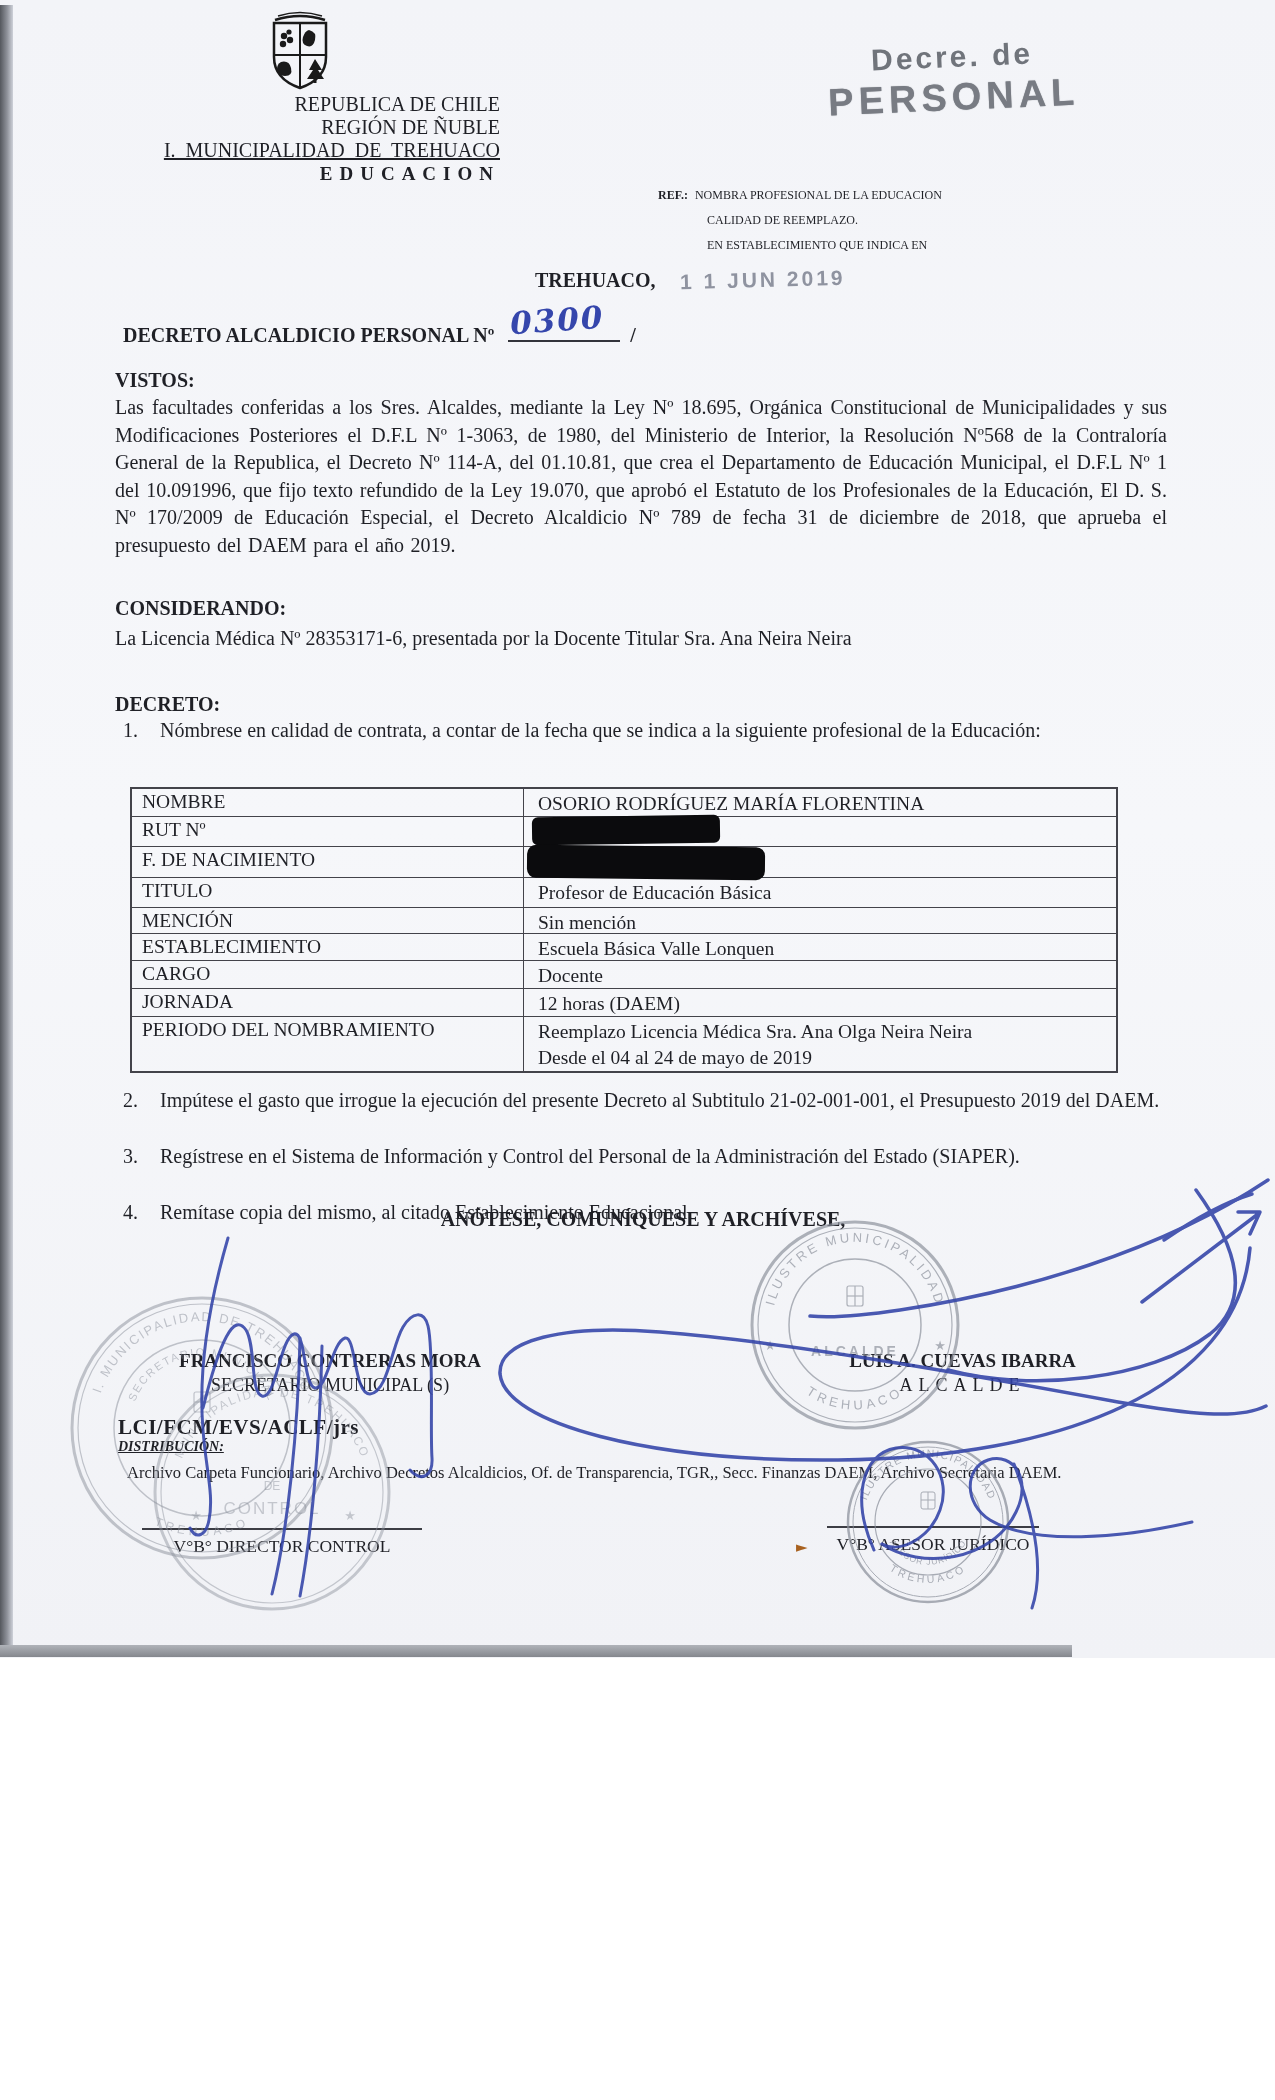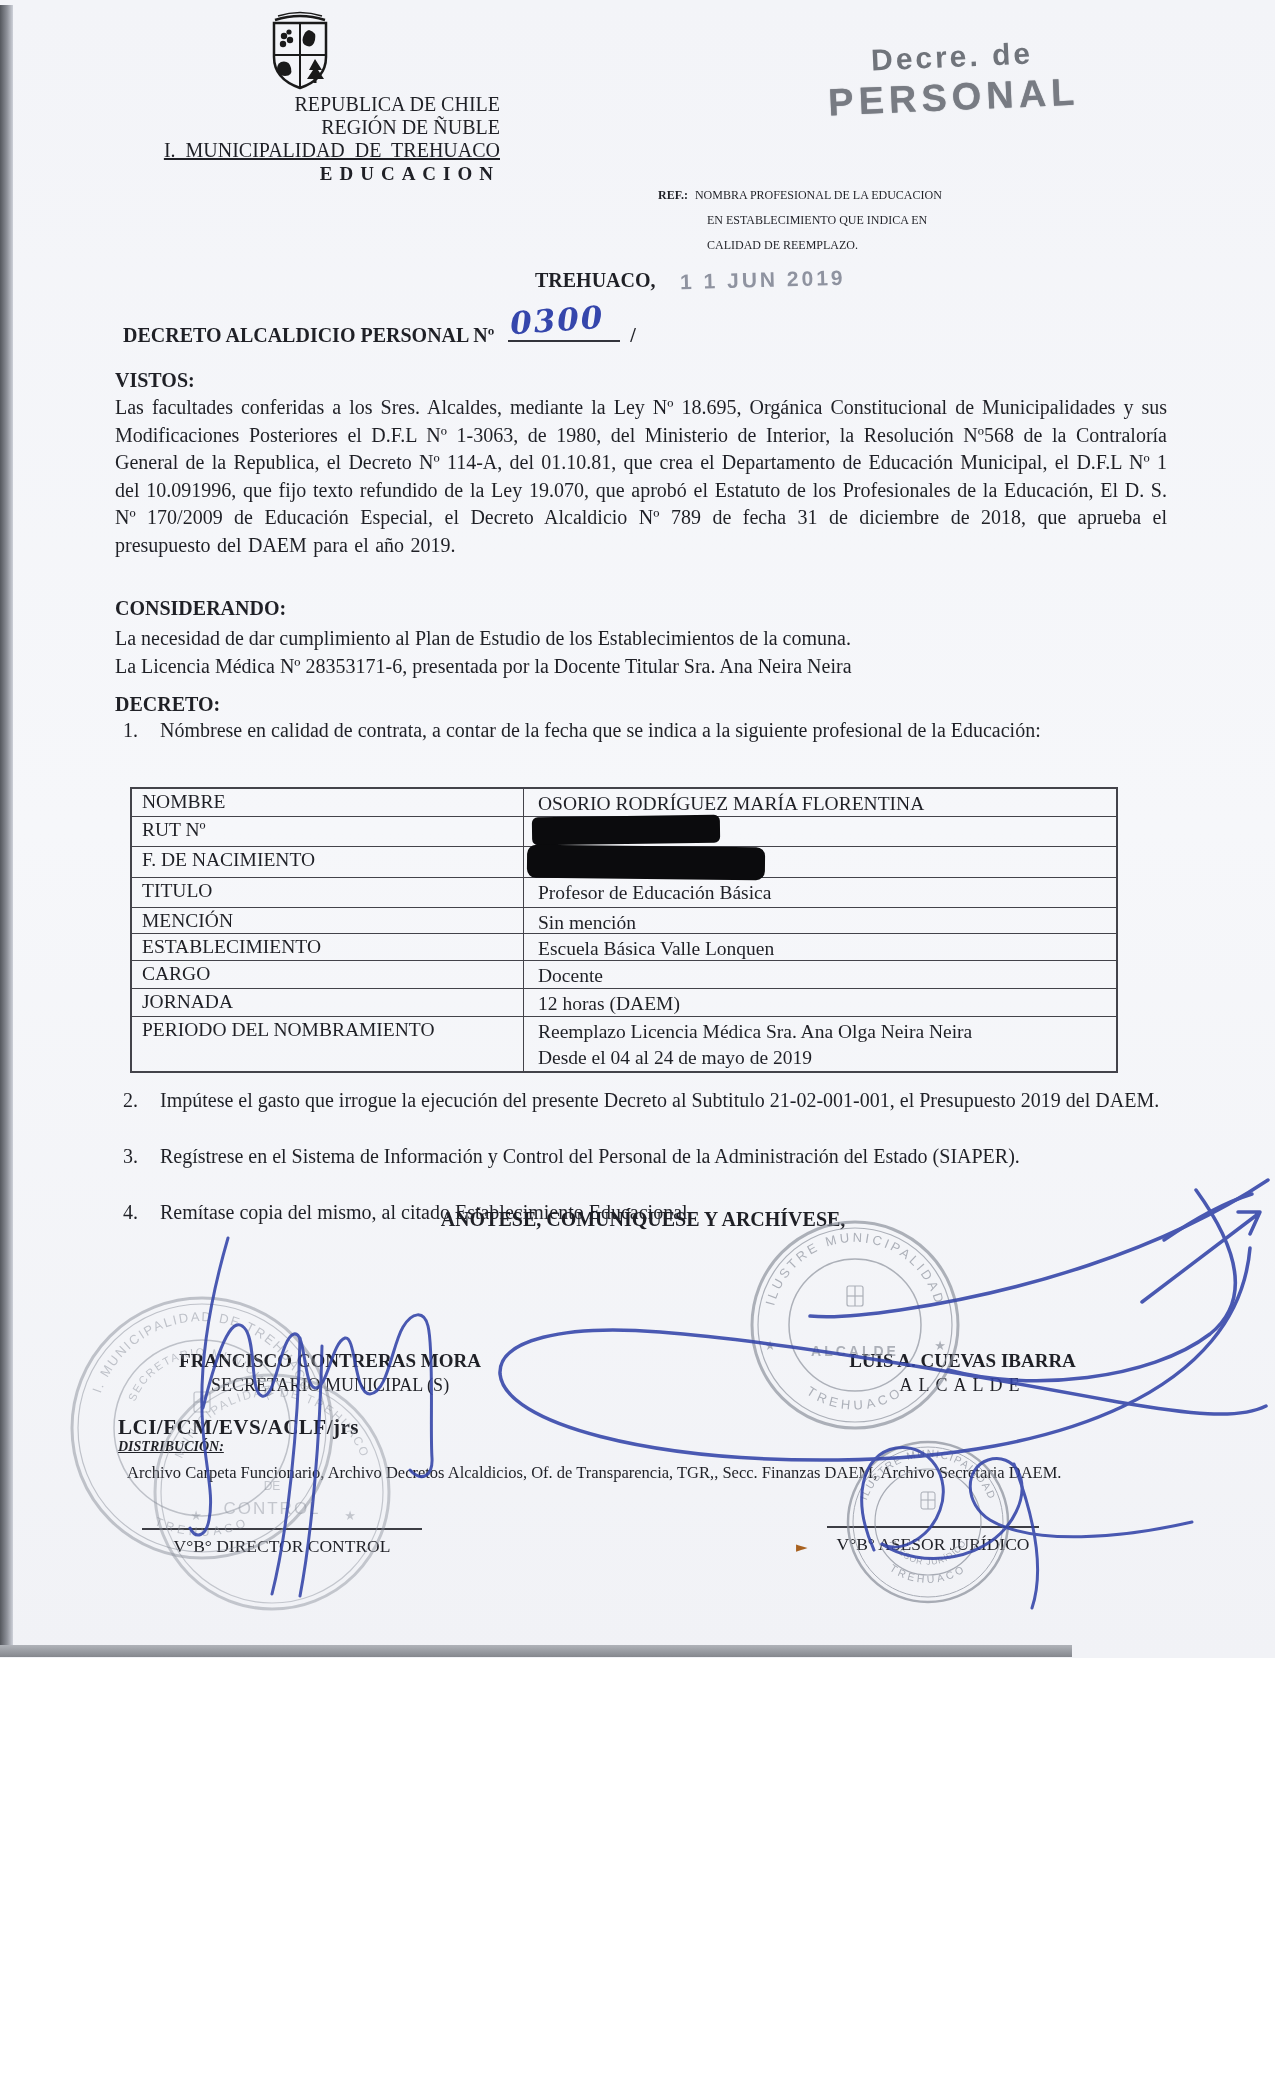--- a/index.html
+++ b/index.html
@@ -116,38 +116,37 @@
     <div class="hl4">EDUCACION</div>
   </div>
 
   <div class="abs top-stamp">
     <div class="ts1">Decre. de</div>
     <div class="ts2">PERSONAL</div>
   </div>
 
   <div class="abs ref">
     <div><span class="lbl">REF.:</span><span>NOMBRA PROFESIONAL DE LA EDUCACION</span></div>
+    <div class="sub">CALIDAD DE REEMPLAZO.</div>
     <div class="sub">EN ESTABLECIMIENTO QUE INDICA EN</div>
-    <div class="sub">CALIDAD DE REEMPLAZO.</div>
   </div>
 
   <div class="abs dateline">
     <span class="b">TREHUACO,</span><span class="datestamp">1 1 JUN 2019</span>
   </div>
 
   <div class="abs decree-line b">
     <span>DECRETO ALCALDICIO  PERSONAL Nº</span><span class="blank"><span class="hand">0300</span></span><span>/</span>
   </div>
 
   <div class="abs sect-title vistos-title">VISTOS:</div>
   <div class="abs vistos-body">Las facultades conferidas a los Sres. Alcaldes, mediante la Ley Nº 18.695, Orgánica Constitucional de Municipalidades y sus Modificaciones  Posteriores el D.F.L Nº 1-3063, de 1980, del Ministerio de Interior, la Resolución Nº568 de la Contraloría General de la Republica, el Decreto Nº 114-A, del 01.10.81, que crea el Departamento de Educación Municipal, el D.F.L Nº 1 del 10.091996, que fijo texto refundido de la Ley 19.070, que aprobó el Estatuto de los Profesionales de la Educación, El D. S. Nº 170/2009 de Educación Especial, el Decreto Alcaldicio Nº 789 de fecha 31 de diciembre de 2018, que aprueba el presupuesto del DAEM para el año 2019.</div>
 
   <div class="abs sect-title cons-title">CONSIDERANDO:</div>
   <div class="abs cons-lines">
-    <div>La necesidad de dar cumplimiento al Plan de Estudio de los Establecimientos de la comuna.</div>
     <div>La Licencia Médica Nº 28353171-6, presentada por la Docente Titular Sra. Ana Neira Neira</div>
   </div>
 
   <div class="abs sect-title decr-title">DECRETO:</div>
 
   <div class="abs item i1">
     <span class="num">1.</span>
     <span class="txt">Nómbrese en calidad de contrata, a contar de la fecha que se indica a la  siguiente profesional de la Educación:</span>
   </div>
 

